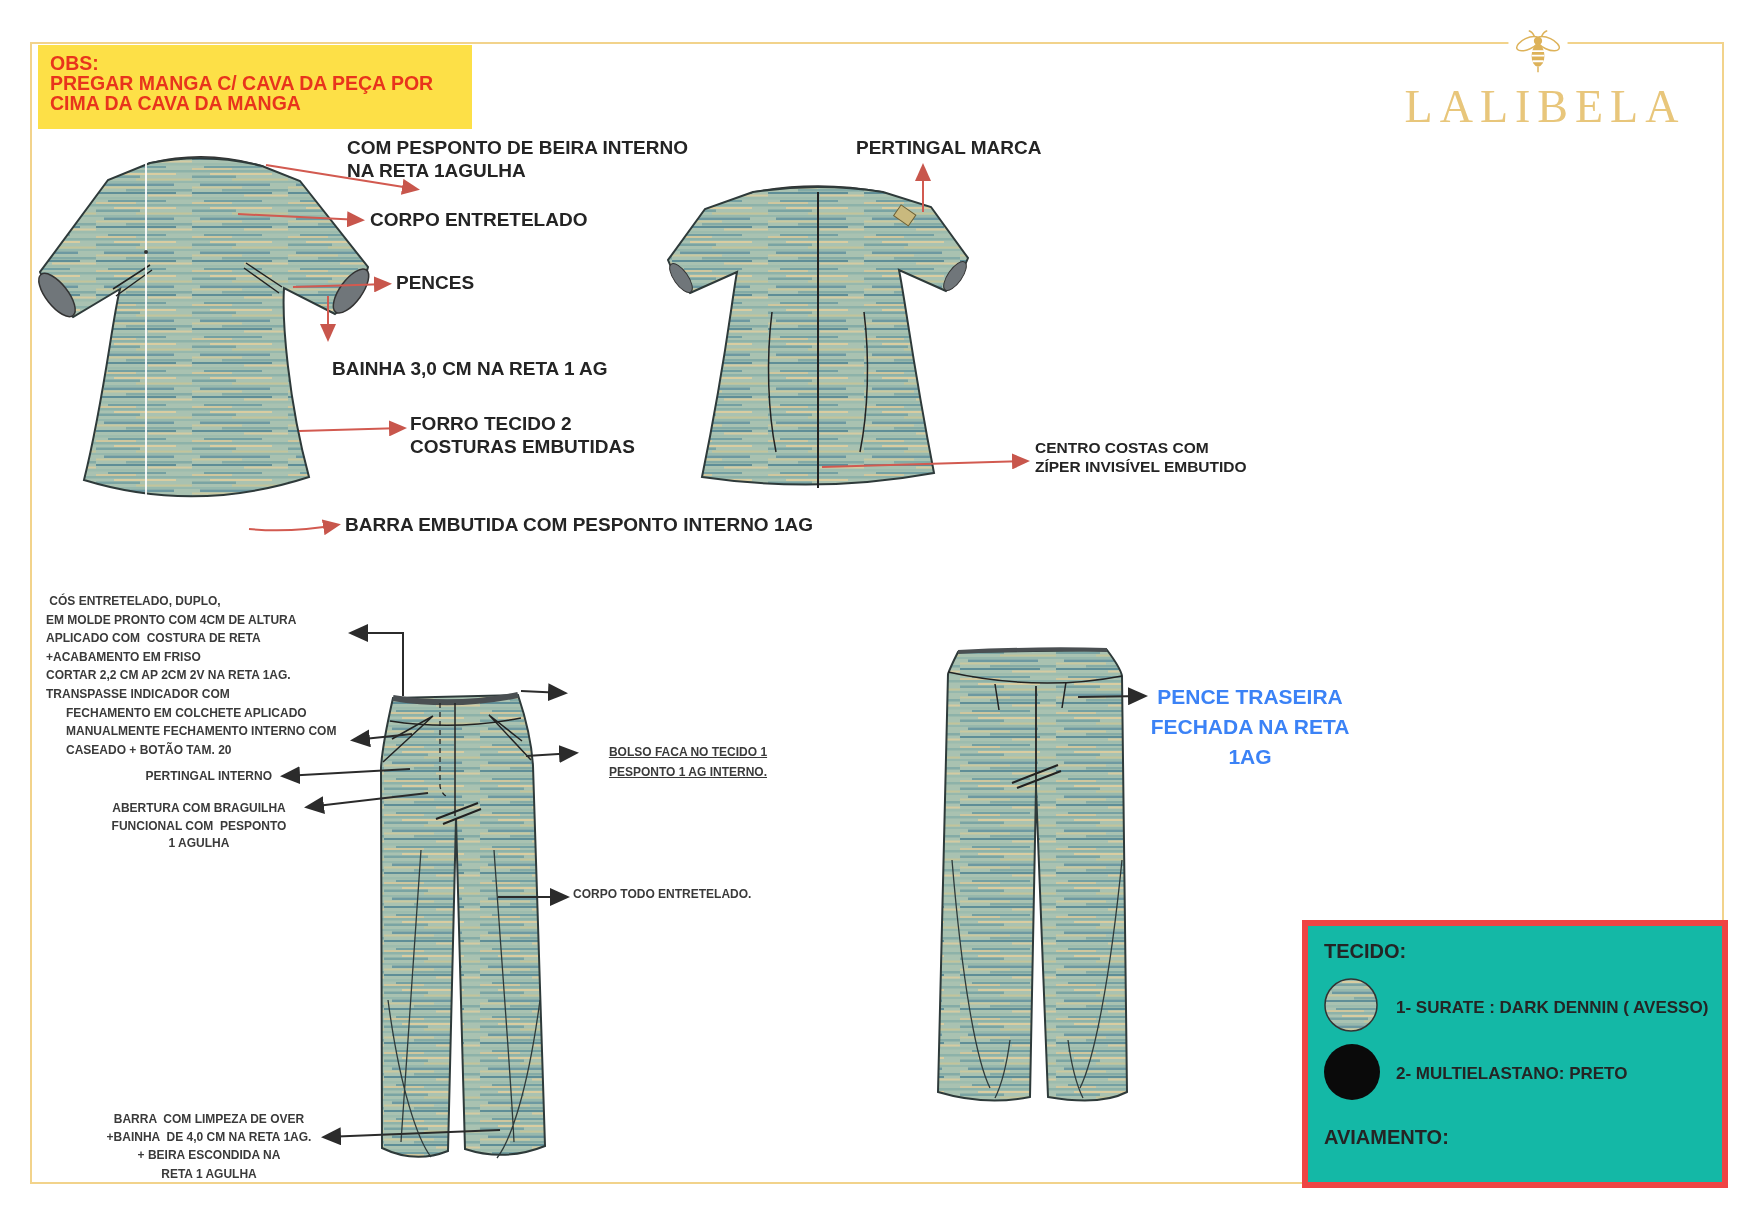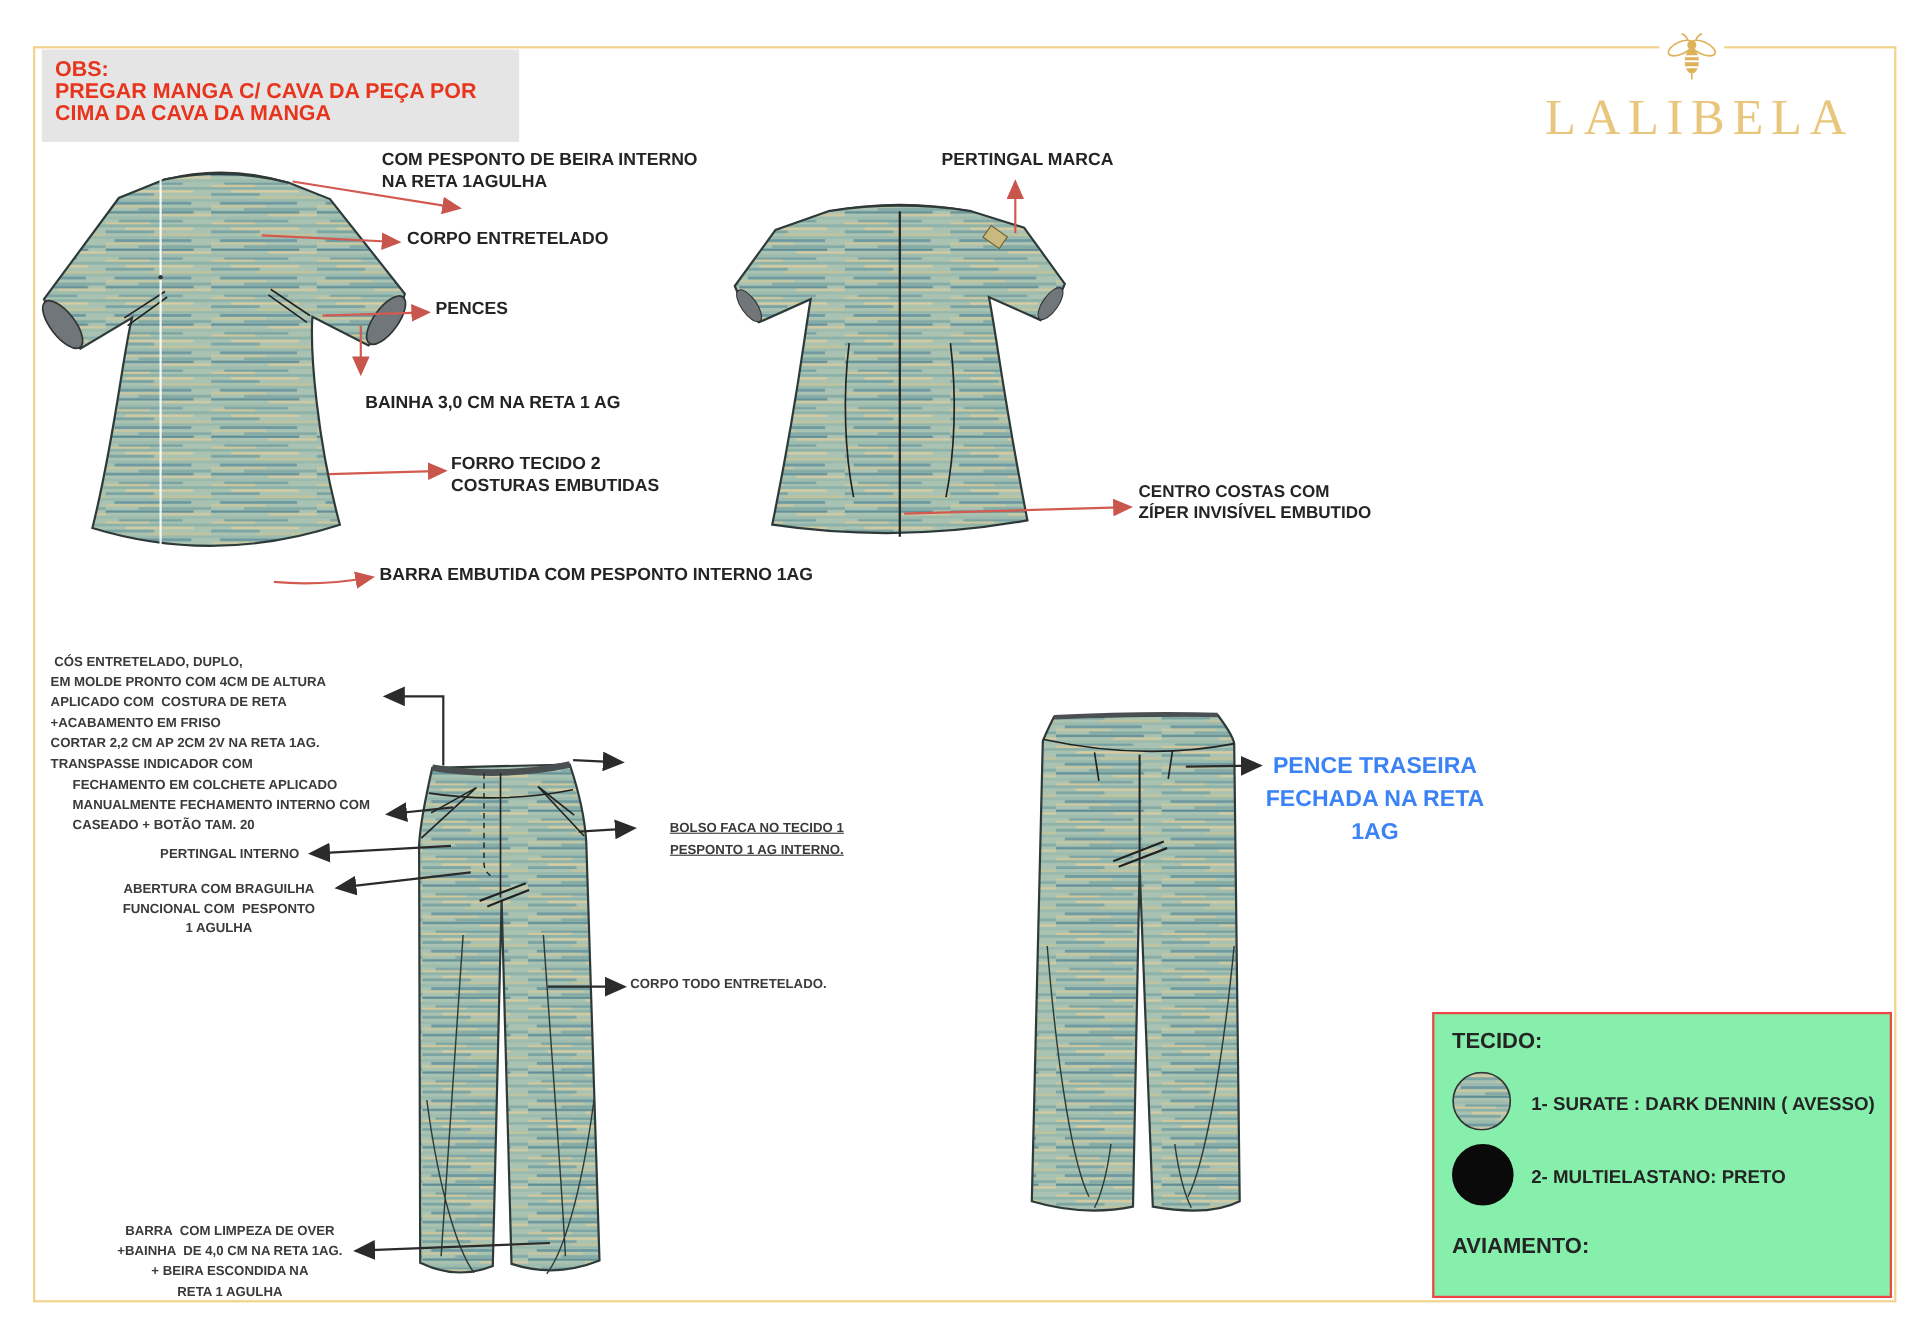--- a/index.html
+++ b/index.html
@@ -3,36 +3,36 @@
 <meta charset="utf-8">
 <style>
   html,body{margin:0;padding:0;background:#fff;}
   .sheet{position:relative;width:1754px;height:1209px;background:#fff;overflow:hidden;
          font-family:"Liberation Sans",sans-serif;}
   .page-border{position:absolute;left:30px;top:42px;width:1690px;height:1138px;
          border:2px solid #f2d38b;pointer-events:none;}
   .art{position:absolute;left:0;top:0;}
 
   
-  .obs-box{position:absolute;left:38px;top:45px;width:422px;height:76px;background:#e5e5e5;
+  .obs-box{position:absolute;left:38px;top:45px;width:422px;height:76px;background:#fde047;
         color:#e8341c;font-weight:bold;font-size:19.5px;line-height:20px;padding:8px 0 0 12px;
         white-space:pre-wrap;}
   .title-box{position:absolute;left:577px;top:43px;width:582px;height:82px;background:#f3f303;
         color:#e8391d;font-weight:bold;font-size:17.5px;line-height:27px;text-align:center;
         padding-top:7px;white-space:pre-wrap;}
   .title-box .squeeze{display:inline-block;transform:scaleX(.86);transform-origin:center top;}
 
   
   .brand{position:absolute;left:1378px;top:80px;width:334px;text-align:center;
         font-family:"Liberation Serif",serif;font-size:46px;letter-spacing:7px;
         color:#e8c67b;}
   .bee{position:absolute;left:1508px;top:28px;width:60px;height:48px;}
 
   
-  .ann{position:absolute;font-weight:bold;color:#242424;font-size:16px;line-height:1.22;
+  .ann{position:absolute;font-weight:bold;color:#242424;font-size:19px;line-height:1.22;
         white-space:pre-wrap;}
   .ann.small{font-size:12px;color:#3a3a3a;}
   .ann.center{text-align:center;}
   .ann.right{text-align:right;}
 
   .a1{left:347px;top:136px;}
   .a2{left:370px;top:208px;}
   .a3{left:396px;top:271px;}
   .a4{left:332px;top:342px;margin-top:15px;}
   .a5{left:410px;top:412px;}
@@ -44,21 +44,21 @@
   .p-pertingal{left:118px;top:769px;width:154px;}
   .p-abertura{left:92px;top:800px;width:214px;line-height:17.5px;}
   .p-alca{left:576px;top:680px;width:218px;line-height:20px;}
   .p-bolso{left:590px;top:742px;width:196px;line-height:20px;text-decoration:underline;}
   .p-corpo{left:573px;top:887px;}
   .p-barra{left:84px;top:1110px;width:250px;line-height:18.2px;}
   .q-pence{left:1148px;top:682px;width:204px;font-size:21px;line-height:30px;color:#3b82f6;}
 
   
   .legend{position:absolute;left:1302px;top:920px;width:414px;height:256px;
-        border:2px solid #ef4444;background:#86efac;}
+        border:6px solid #ef4444;background:#14b8a6;}
   .legend .lg-title{position:absolute;left:16px;top:14px;font-size:20px;font-weight:bold;color:#242424;}
   .legend .sw1{position:absolute;left:16px;top:52px;}
   .legend .sw2{position:absolute;left:16px;top:118px;width:56px;height:56px;border-radius:50%;background:#0a0a0a;}
   .legend .lb1{position:absolute;left:88px;top:72px;font-size:17px;font-weight:bold;color:#242424;}
   .legend .lb2{position:absolute;left:88px;top:138px;font-size:17px;font-weight:bold;color:#242424;}
   .legend .lg-avia{position:absolute;left:16px;top:200px;font-size:20px;font-weight:bold;color:#242424;}
 </style>
 </head>
 <body>
 

